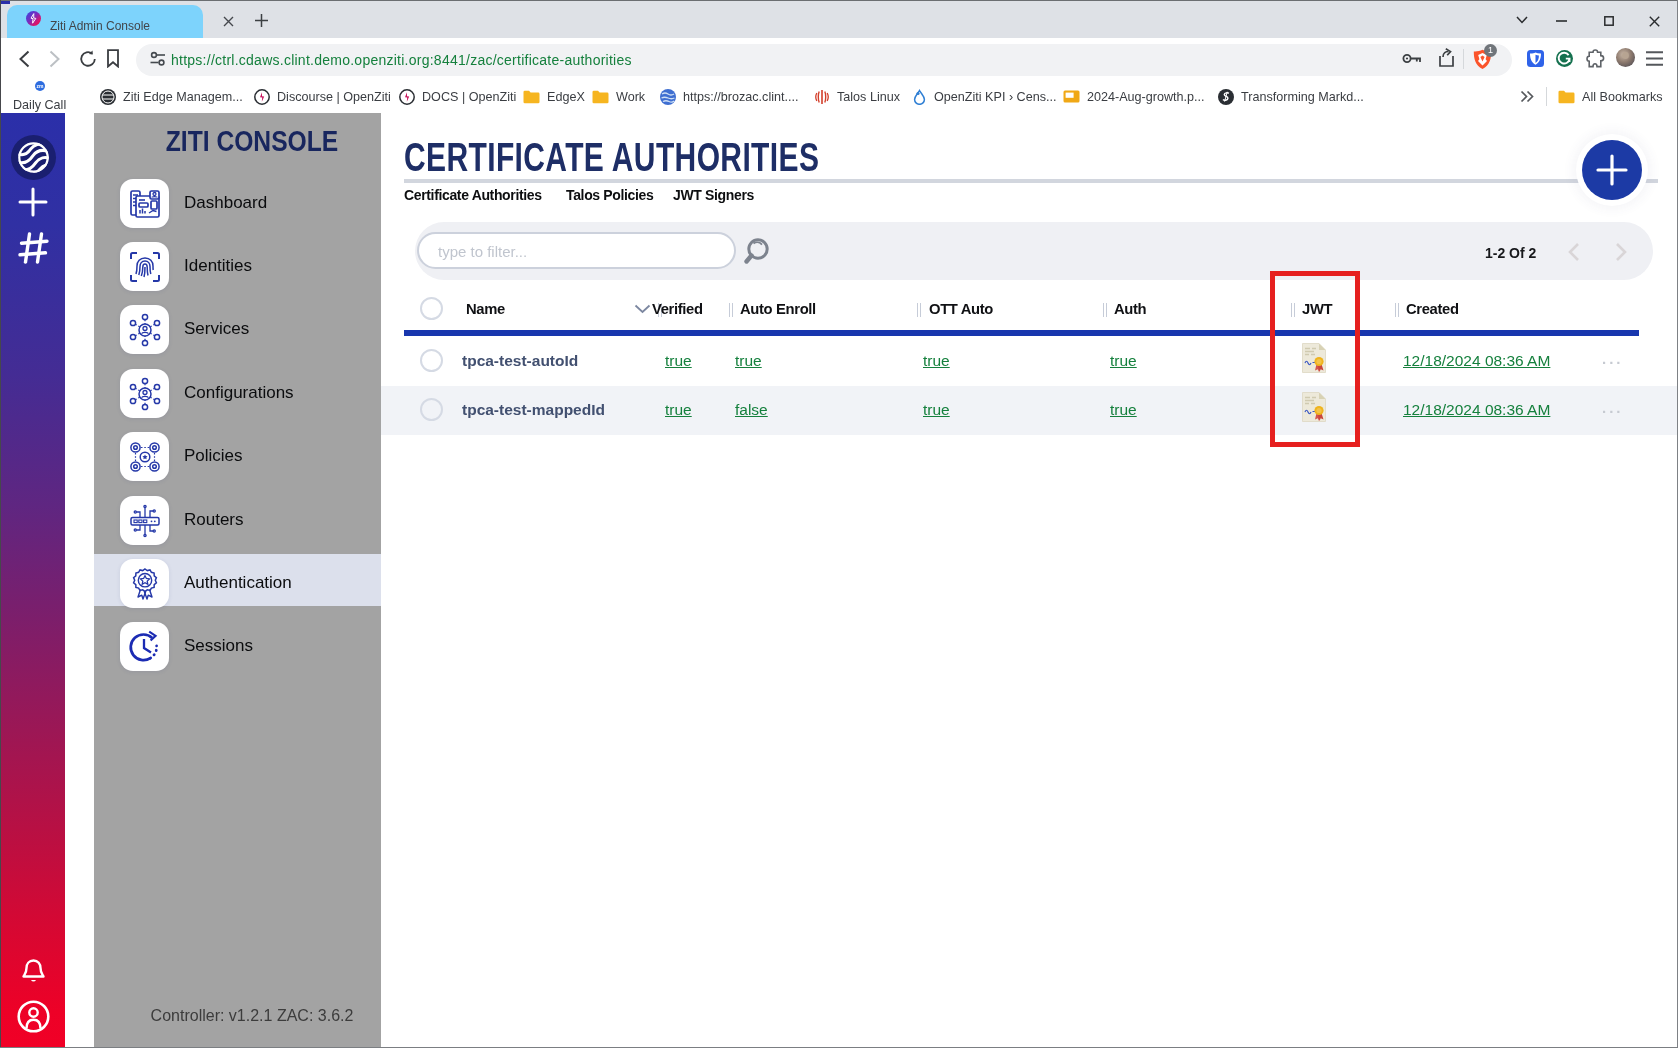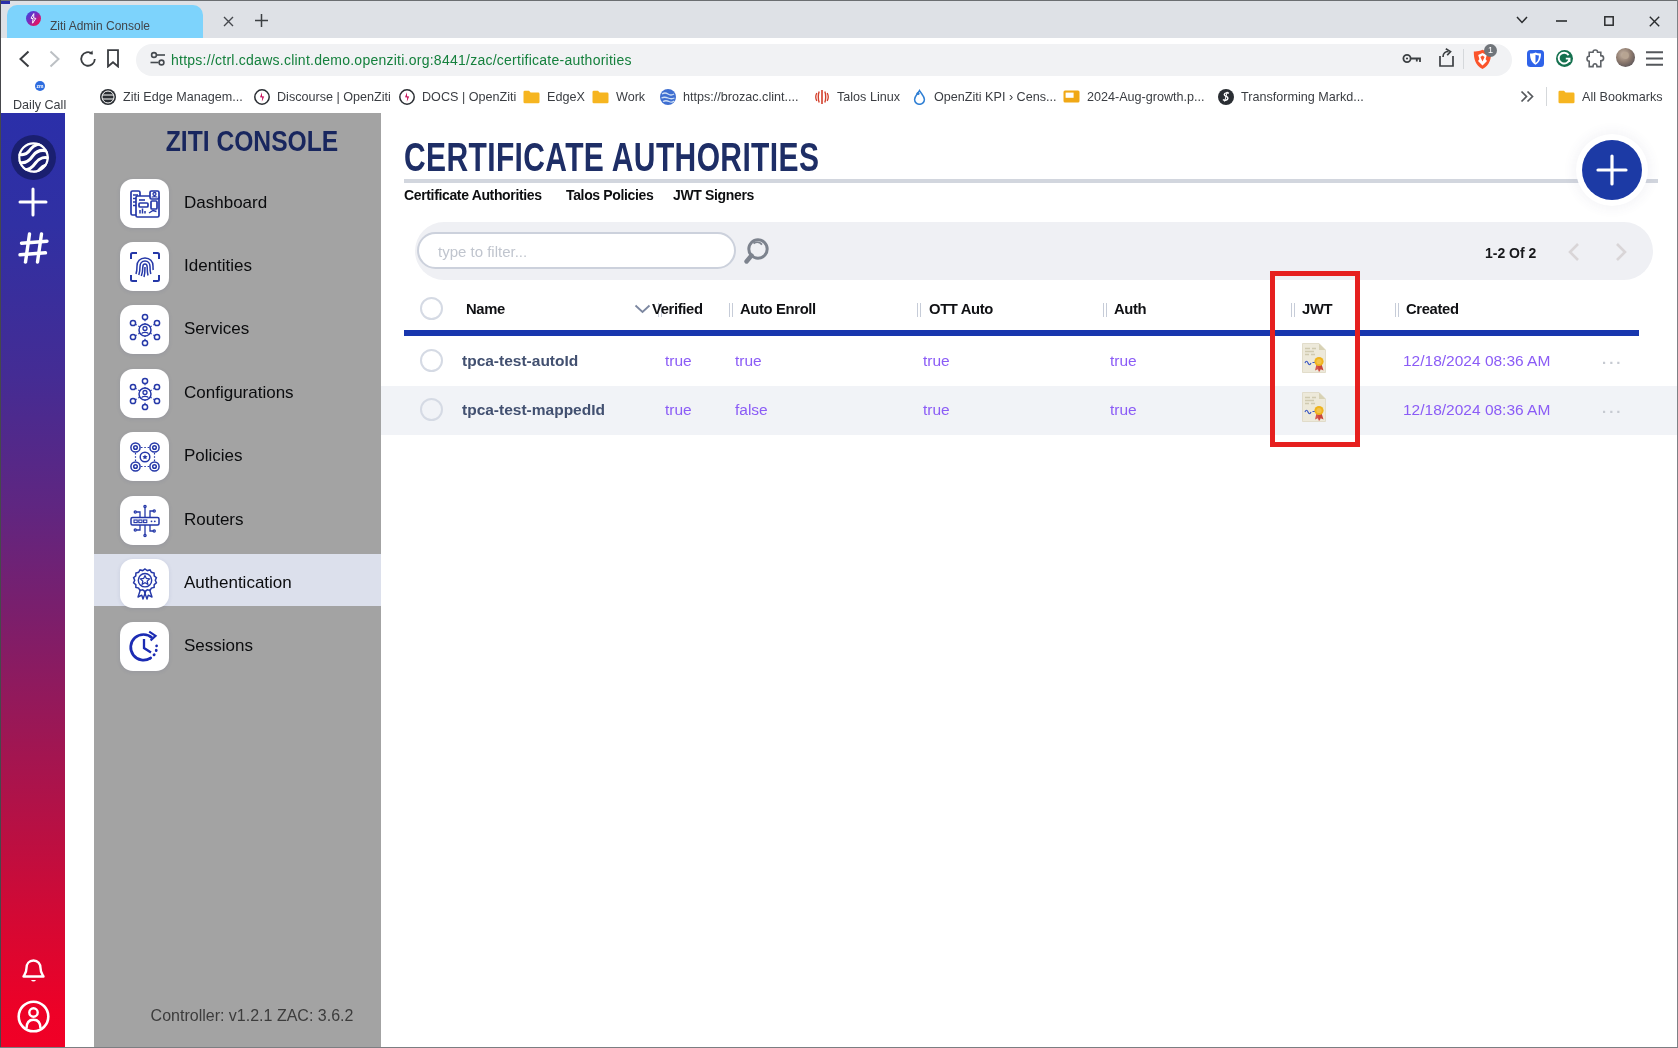--- a/index.html
+++ b/index.html
@@ -43,21 +43,21 @@
   #pagecount { position:absolute; left:1070px; top:23px; font-size:14px; font-weight:bold; color:#17181b; }
 
   .hsep { position:absolute; width:4.2px; height:14px; top:190px;
      border-left:1.2px solid #c6ccd8; border-right:1.2px solid #c6ccd8; }
   .hlabel { position:absolute; top:188px; font-size:14.8px; font-weight:bold; color:#101114; letter-spacing:-0.35px; }
   .rowcirc { position:absolute; left:39px; width:23px; height:23px; border-radius:50%; border:2px solid #d5dae4; background:transparent; }
   #bluebar { position:absolute; left:23px; top:217px; width:1235px; height:6px; background:#1837ae; }
   #row1 { position:absolute; left:0px; top:223px; width:1297px; height:50px; background:#fff; }
   #row2 { position:absolute; left:0px; top:273px; width:1297px; height:49px; background:#f1f3f7; }
   .cname { position:absolute; font-size:15.5px; font-weight:bold; color:#425070; }
-  .cval { position:absolute; font-size:15.5px; color:#8b5cf6; }
+  .cval { position:absolute; font-size:15.5px; color:#15803d;text-decoration:underline; }
   .cdots { position:absolute; left:1221px; color:#c6cad1; letter-spacing:3px; font-size:15px; font-weight:bold; }
   #redbox { position:absolute; left:889px; top:158px; width:90px; height:176px; border:5px solid #e6201f; }
 </style>
 </head>
 <body>
 
 <div class="abs" style="left:0;top:0;width:1px;height:1048px;background:#46484c;z-index:50;"></div>
 <div id="tabbar">
   <div class="abs" style="left:0;top:0;width:10px;height:3px;background:#2b2fa9;"></div>
   <div id="tab">

